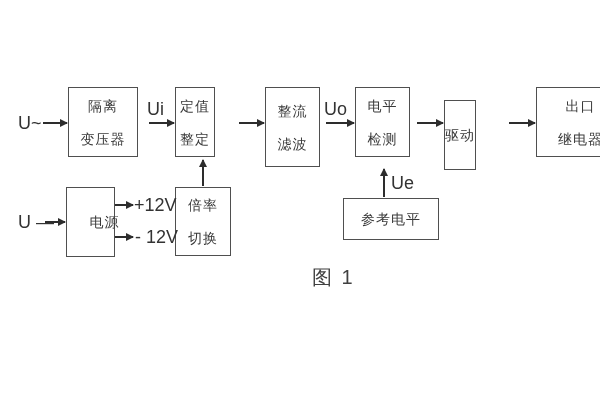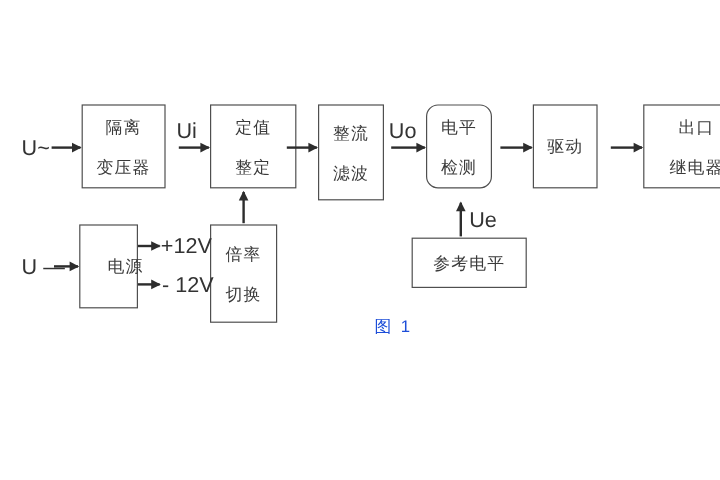--- a/index.html
+++ b/index.html
@@ -32,22 +32,22 @@
   .bl { display: block; white-space: nowrap; }
   .sig {
     position: absolute;
     font-size: 18px;
     line-height: 16px;
     color: #333333;
     white-space: nowrap;
   }
   .caption {
     position: absolute;
-    font-size: 14px;
-    color: #1d4ed8;
+    font-size: 20px;
+    color: #404040;
     letter-spacing: 2px;
     white-space: nowrap;
   }
   
   .ha { position: absolute; height: 2px; background: #2d2d2d; }
   .ha::after {
     content: "";
     position: absolute;
     right: -1px; top: -3px;
     width: 0; height: 0;
@@ -70,49 +70,49 @@
 </head>
 <body>
 
 <div class="stage">
 
   <div class="block" style="left:55px; top:87px; width:70px; height:70px;">
     <span class="bl">隔离</span>
     <span class="bl">变压器</span>
   </div>
 
-  <div class="block" style="left:162px; top:87px; width:72px; height:70px;">
+  <div class="block" style="left:162px; top:87px; width:40px; height:70px;">
     <span class="bl">定值</span>
     <span class="bl">整定</span>
   </div>
 
   <div class="block" style="left:252px; top:87px; width:55px; height:80px;">
     <span class="bl">整流</span>
     <span class="bl">滤波</span>
   </div>
 
-  <div class="block" style="left:342px; top:87px; width:55px; height:70px;border-radius:10px;">
+  <div class="block" style="left:342px; top:87px; width:55px; height:70px;">
     <span class="bl">电平</span>
     <span class="bl">检测</span>
   </div>
 
-  <div class="block" style="left:431px; top:87px; width:54px; height:70px;">
+  <div class="block" style="left:431px; top:100px; width:32px; height:70px;">
     <span class="bl">驱动</span>
   </div>
 
   <div class="block" style="left:523px; top:87px; width:89px; height:70px;text-align:center;">
     <span class="bl">出口</span>
     <span class="bl">继电器</span>
   </div>
 
   <div class="block" style="left:53px; top:187px; width:49px; height:70px;padding-left:28px;">
     <span class="bl">电源</span>
   </div>
 
-  <div class="block" style="left:162px; top:187px; width:56px; height:82px;">
+  <div class="block" style="left:162px; top:187px; width:56px; height:69px;">
     <span class="bl">倍率</span>
     <span class="bl">切换</span>
   </div>
 
   <div class="block" style="left:330px; top:198px; width:96px; height:42px;">
     <span class="bl">参考电平</span>
   </div>
 
   <span class="sig" style="left:5px;  top:115px;">U~</span>
   <span class="sig" style="left:134px; top:101px;">Ui</span>

